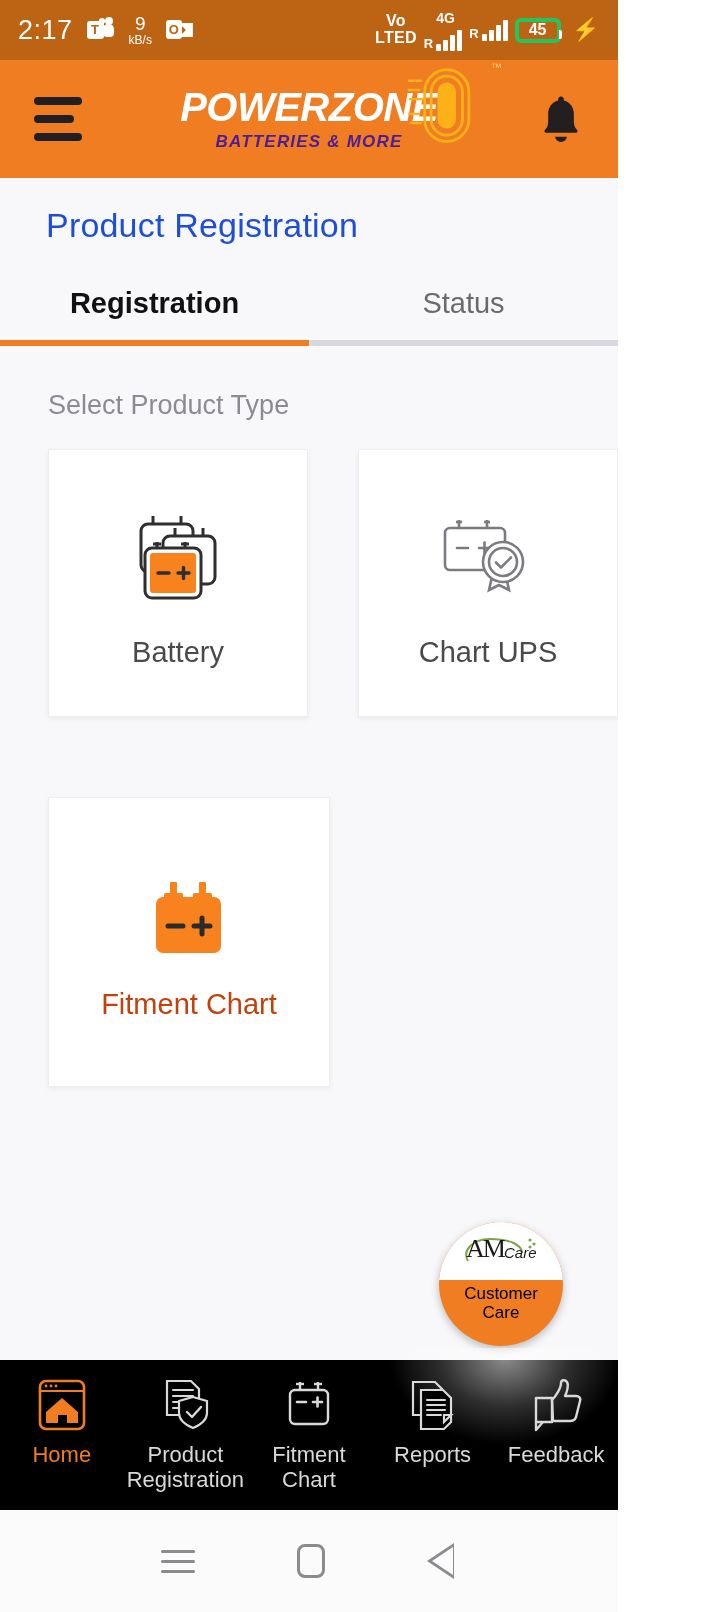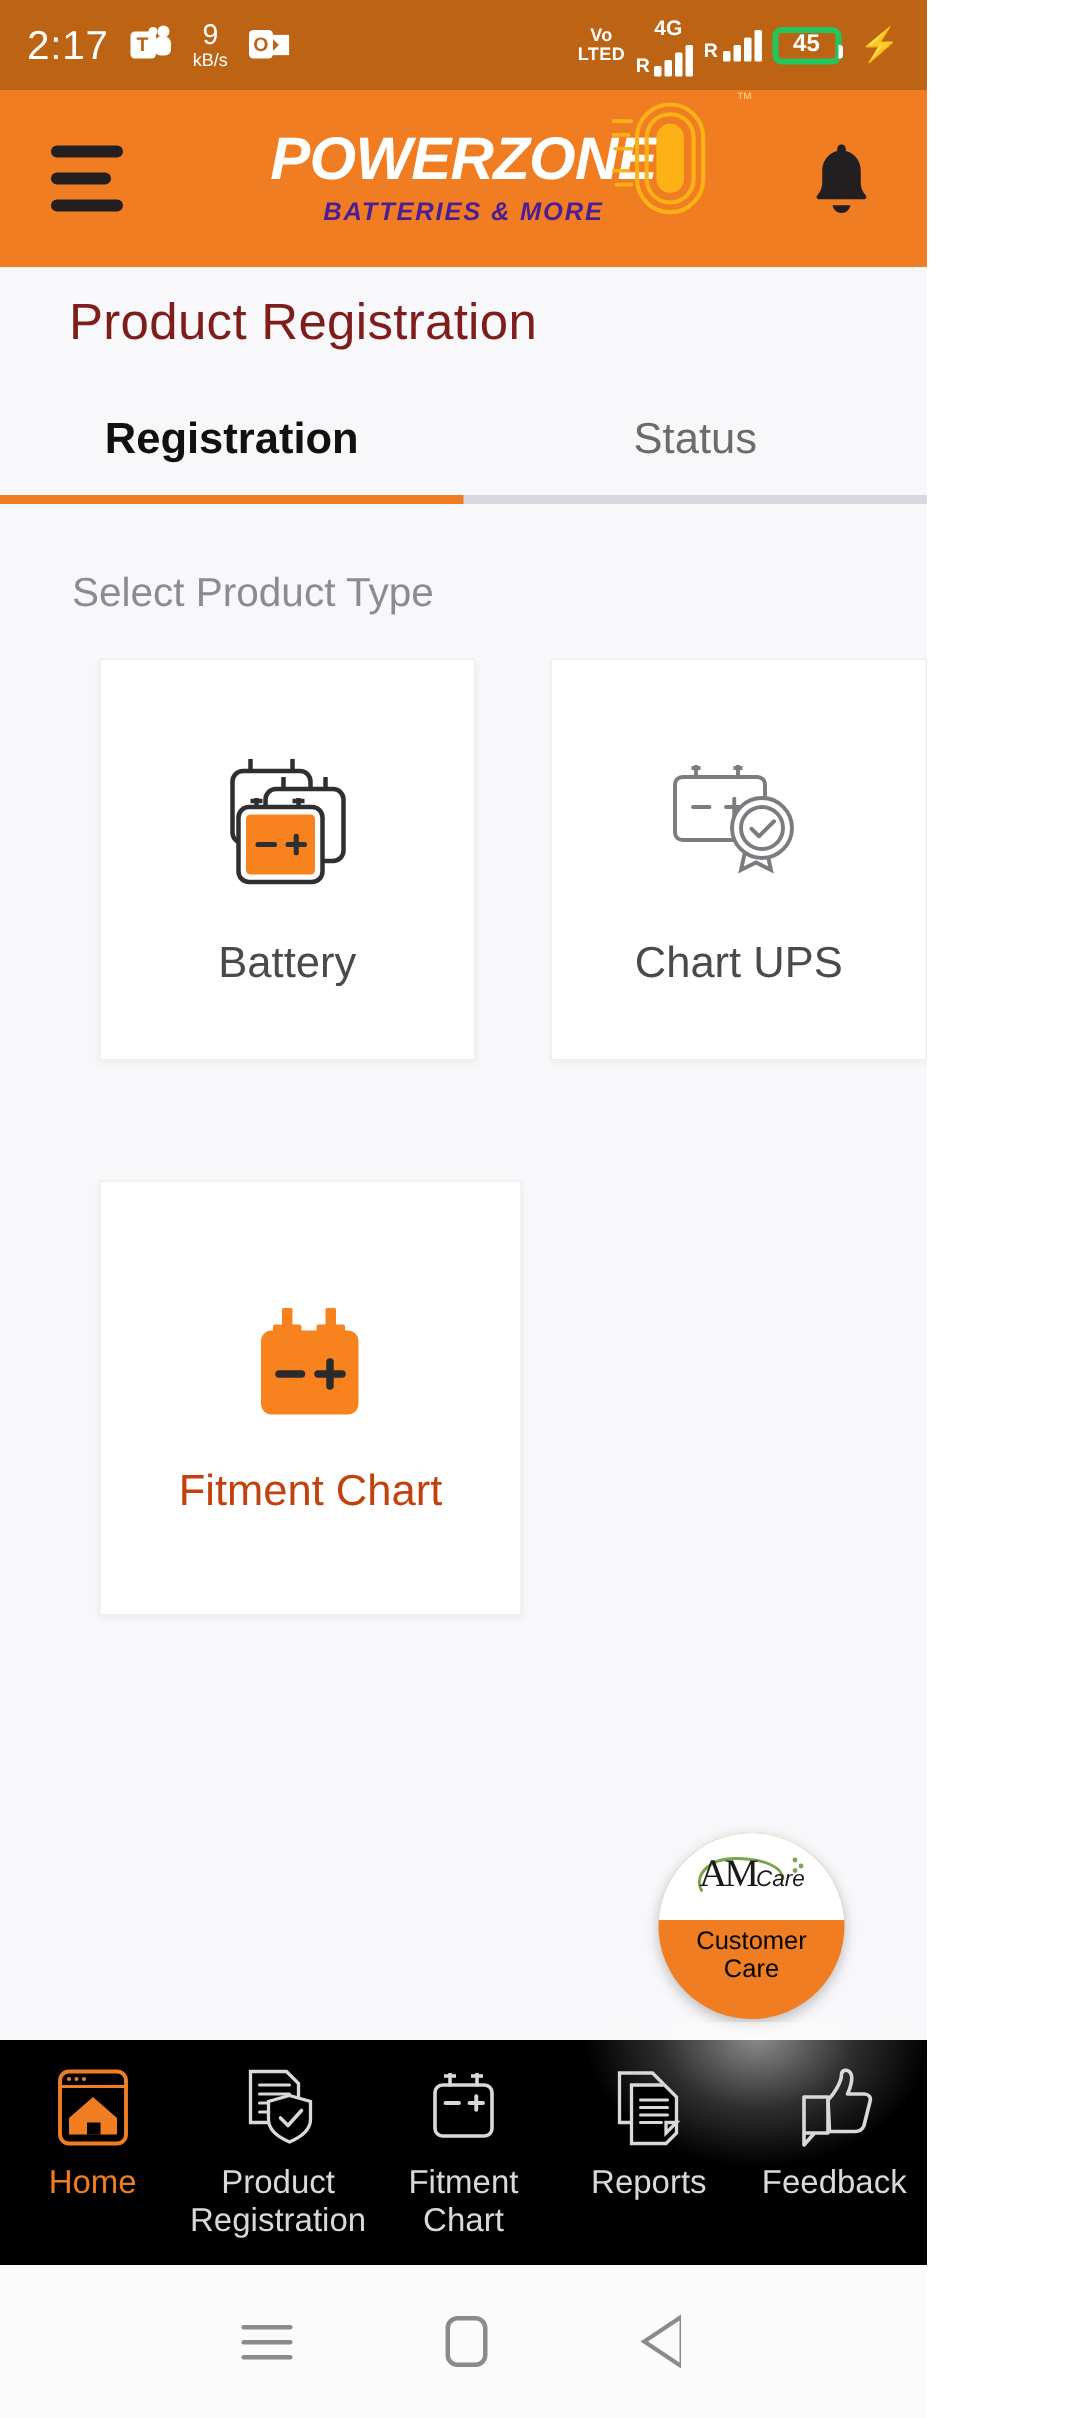--- a/index.html
+++ b/index.html
@@ -38,21 +38,21 @@
   }
   .teams-icon .t-p1 { position: absolute; right: 1px; top: 7px; width: 11px; height: 13px; background:#fff; border-radius: 5px 5px 4px 4px;}
   .teams-icon .t-d1 { position: absolute; right: 2px; top: 0px; width: 8px; height: 8px; background:#fff; border-radius: 50%;}
   .teams-icon .t-d2 { position: absolute; right: 10px; top: 1px; width: 6px; height: 6px; background:#fff; border-radius: 50%;}
   .netspeed { display:flex; flex-direction: column; align-items:center; line-height: 1; }
   .netspeed .ns-v { font-size: 19px; font-weight: 500; }
   .netspeed .ns-u { font-size: 12px; margin-top: 1px; }
   .outlook-icon { width: 27px; height: 24px; position: relative; }
   .outlook-icon .o-box { position:absolute; left:0; top:2px; width:16px; height:19px; background:#fff; border-radius:3px; color:#bd6414; font-size:13px; font-weight:bold; text-align:center; line-height:19px;}
   .outlook-icon .o-env { position:absolute; right:0; top:5px; width:14px; height:14px; background:#fff; clip-path: polygon(0 0, 100% 0, 100% 100%, 0 100%, 50% 50%); }
-  .volte { display:flex; flex-direction:column; align-items:center; font-size:12px; line-height:1.05; font-weight:700; letter-spacing:.3px;}
+  .volte { display:flex; flex-direction:column; align-items:center; font-size:16px; line-height:1.05; font-weight:700; letter-spacing:.3px;}
   .sig-group { display:flex; align-items:flex-end; gap:2px; }
   .sig-r { font-size: 13px; font-weight: 700; align-self: flex-end; margin-right:1px;}
   .bars { display:flex; align-items:flex-end; gap:2px; height: 22px; }
   .bars i { display:block; width:5px; background:#fff; border-radius:1px; }
   .bars i:nth-child(1){height:7px;} .bars i:nth-child(2){height:11px;}
   .bars i:nth-child(3){height:16px;} .bars i:nth-child(4){height:21px;}
   .g4 { font-size: 14px; font-weight: 700; margin-bottom: 3px; }
   .g4wrap { display:flex; flex-direction:column; align-items:flex-start; }
   .battery {
     width: 46px; height: 25px; border: 4px solid #22c55e; border-radius: 6px;
@@ -94,39 +94,39 @@
   .logo-tm { position:absolute; right:-64px; top:-26px; color:#ffd37e; font-size:11px;}
   .logo-sub {
     font-size: 17px; font-weight: 800; font-style: italic; color:#4c1d95;
     letter-spacing: 1.2px; margin-top: 5px; text-align: right;
   }
   .bell { margin-left:auto; width:46px; height:50px; position:relative; cursor:pointer;}
 
   
   .content { flex: 1 1 auto; background: #f8f8fa; position: relative; overflow: hidden;}
   .page-title {
-    font-size: 34px; color: #7f1d1d; font-weight: 400;
-    padding: 18px 0 0 46px; letter-spacing: .2px;
+    font-size: 34px; color: #1d4ed8; font-weight: 400;
+    padding: 28px 0 0 46px; letter-spacing: .2px;
   }
   .tabs { display: flex; margin-top: 28px; position: relative; }
   .tab {
     flex: 0 0 50%; text-align: center; font-size: 29px; padding: 14px 0 20px;
     color: #6b6b6b; cursor: pointer;
   }
   .tab.active { color:#111; font-weight: 700; }
   .tab-underline { height: 6px; background:#d8d8e0; display:flex; }
   .tab-underline .bar-active { width: 50%; background:#f07d22; }
 
   .section-label {
     font-size: 27px; color: #8b8b93; font-weight: 400;
     padding: 44px 0 0 48px;
   }
 
   .card-grid {
-    display: flex; gap: 0; padding: 28px 0 0 18px;
+    display: flex; gap: 0; padding: 28px 0 0 0;
   }
   .card {
     background: #ffffff;
     width: 302px; height: 268px;
     border: 1px solid #ededf0;
     box-shadow: 0 2px 5px rgba(0,0,0,.06);
     display: flex; flex-direction: column;
     align-items: center; justify-content: center;
     cursor: pointer;
   }

